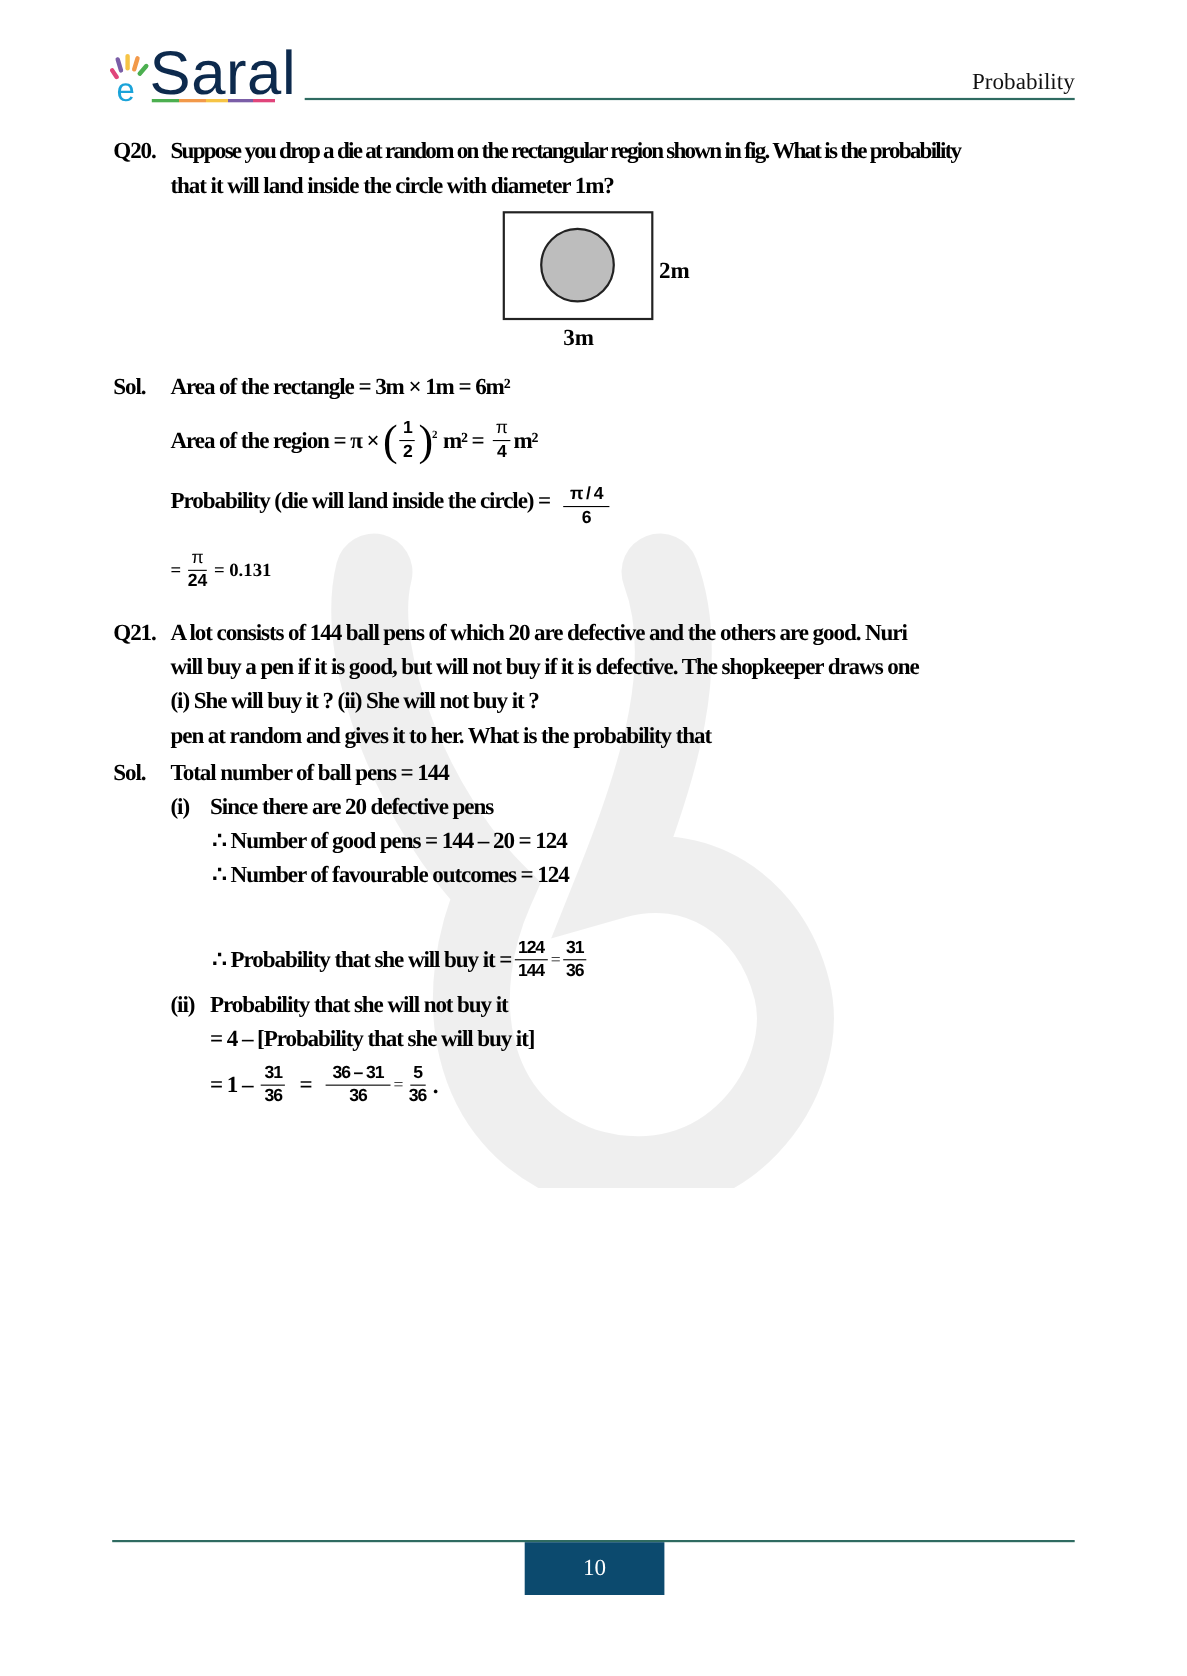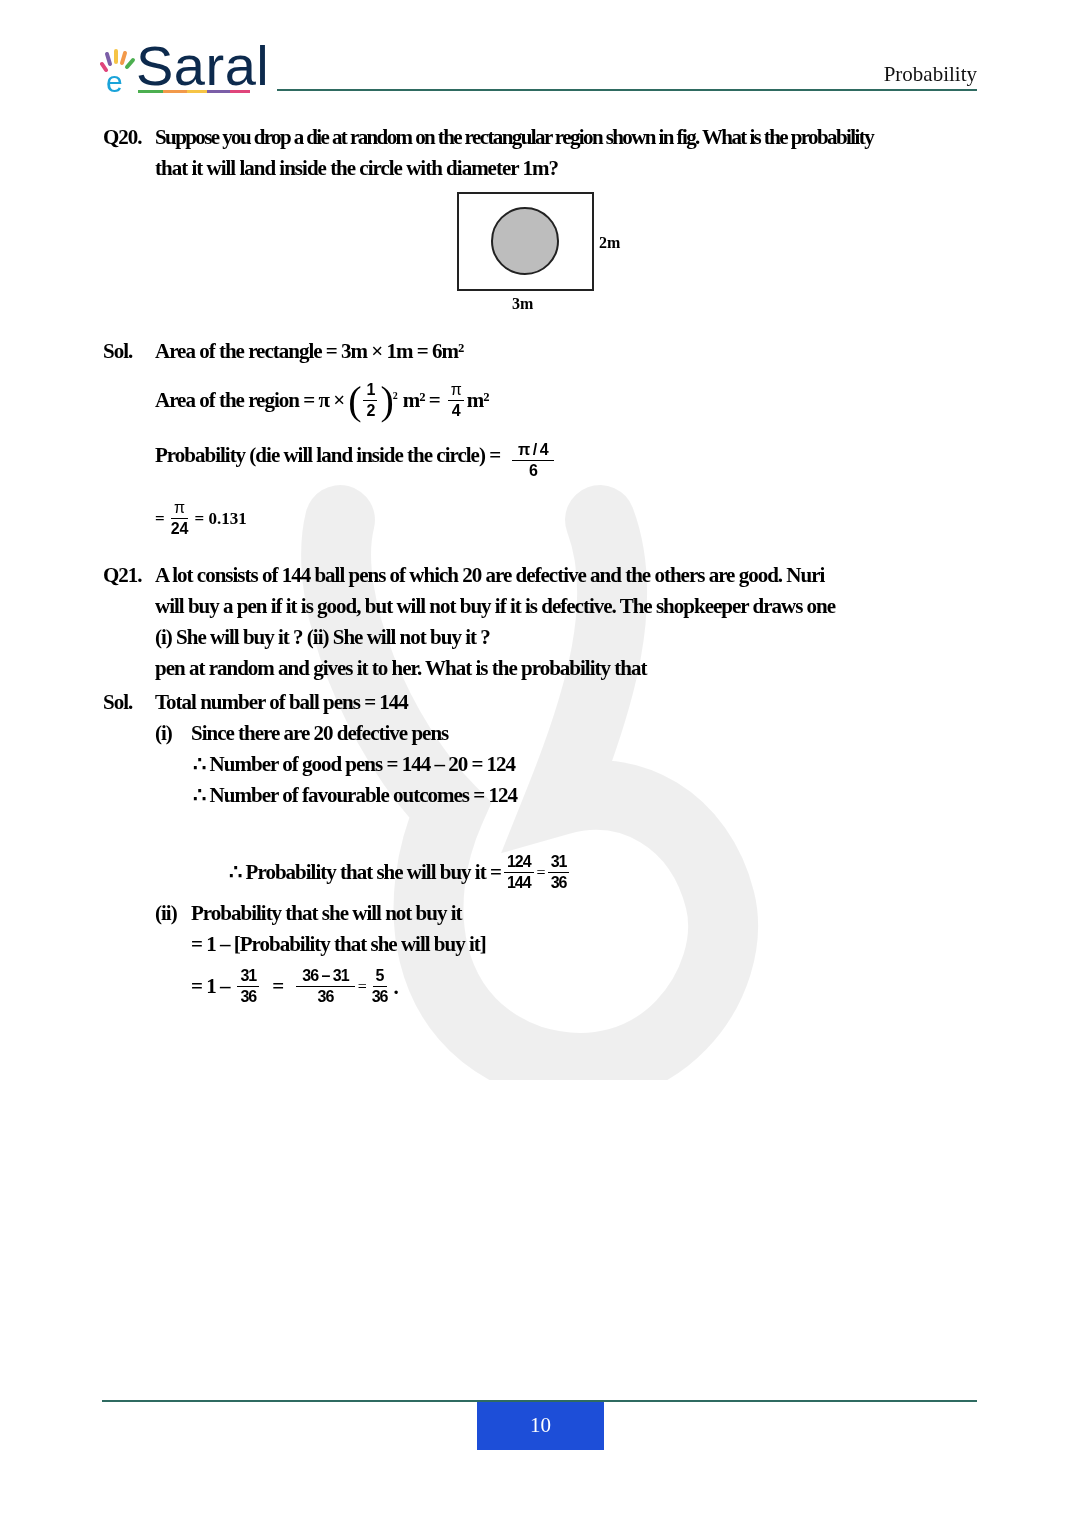--- a/index.html
+++ b/index.html
@@ -19,26 +19,26 @@
   .qnum { display:inline-block; width:52px; }
   .ind { padding-left:52px; }
   .frac { display:inline-flex; flex-direction:column; align-items:center; vertical-align:middle;
           font-family:"Liberation Sans", sans-serif; font-weight:bold; font-size:16px; line-height:20px; margin:0 3px; }
   .frac .num { padding:0 3px; border-bottom:1.5px solid #000; }
   .frac .den { padding:0 3px; }
   .sup { font-size:10px; vertical-align:super; }
   
   .fig-rect { left:457px; top:192px; width:137px; height:99px; border:2px solid #222; box-sizing:border-box; }
   .fig-circle { left:491px; top:207px; width:68px; height:68px; border-radius:50%; background:#bdbdbd; border:2px solid #222; box-sizing:border-box; }
-  .fig-label { font-family:"Liberation Serif", serif; font-weight:bold; font-size:16px; }
+  .fig-label { font-family:"Liberation Serif", serif; font-weight:bold; font-size:21px; }
   
   .watermark { left:300px; top:480px; width:460px; height:600px; opacity:0.06; }
   
   .footer-rule { left:102px; top:1400px; width:875px; height:2px; background:#2f6b61; }
-  .page-box { left:477px; top:1402px; width:127px; height:48px; background:#1d4ed8; color:#fff;
+  .page-box { left:477px; top:1402px; width:127px; height:48px; background:#0c4a6e; color:#fff;
               font-size:21px; text-align:center; line-height:46px; }
 </style>
 </head>
 <body>
 
 <svg class="abs watermark" viewBox="0 0 460 600">
   <path d="M40 40 C 20 120, 80 260, 150 330 C 110 420, 120 540, 230 580 C 360 620, 440 500, 420 420 C 400 340, 330 300, 260 320 C 300 220, 330 120, 300 40" fill="none" stroke="#000" stroke-width="70" stroke-linecap="round"></path>
 </svg>
 
 <div class="abs logo">
@@ -107,35 +107,35 @@
   <div class="ind">(i) She will buy it ? (ii) She will not buy it ?</div>
   <div class="ind">pen at random and gives it to her. What is the probability that</div>
 </div>
 
 <div class="abs q" style="left:103px; top:687px; width:880px;">
   <div><span class="qnum">Sol.</span><span>Total number of ball pens = 144</span></div>
   <div class="ind"><span style="display:inline-block;width:36px">(i)</span><span>Since there are 20 defective pens</span></div>
   <div style="padding-left:90px">∴ Number of good pens = 144 – 20 = 124</div>
   <div style="padding-left:90px">∴ Number of favourable outcomes = 124</div>
 </div>
-<div class="abs q" style="left:193px; top:852px; display:flex; align-items:center;margin-left:36px;">
+<div class="abs q" style="left:193px; top:852px; display:flex; align-items:center;">
   <span>∴ Probability that she will buy it =</span>
   <span class="frac">
       <span class="num">124</span>
       <span class="den">144</span>
     </span>
   <span style="font-size:16px; font-weight:normal">=</span>
   <span class="frac">
       <span class="num">31</span>
       <span class="den">36</span>
     </span>
 </div>
 <div class="abs q" style="left:155px; top:898px;">
   <div><span style="display:inline-block;width:36px">(ii)</span><span>Probability that she will not buy it</span></div>
-  <div style="padding-left:36px">= 1 – [Probability that she will buy it]</div>
+  <div style="padding-left:36px">= 4 – [Probability that she will buy it]</div>
 </div>
 <div class="abs q" style="left:191px; top:966px; display:flex; align-items:center;">
   <span>= 1 –</span>
   <span class="frac" style="margin-left:8px">
       <span class="num">31</span>
       <span class="den">36</span>
     </span>
   <span style="margin:0 10px">=</span>
   <span class="frac">
       <span class="num" style="padding:0 6px">36 – 31</span>

